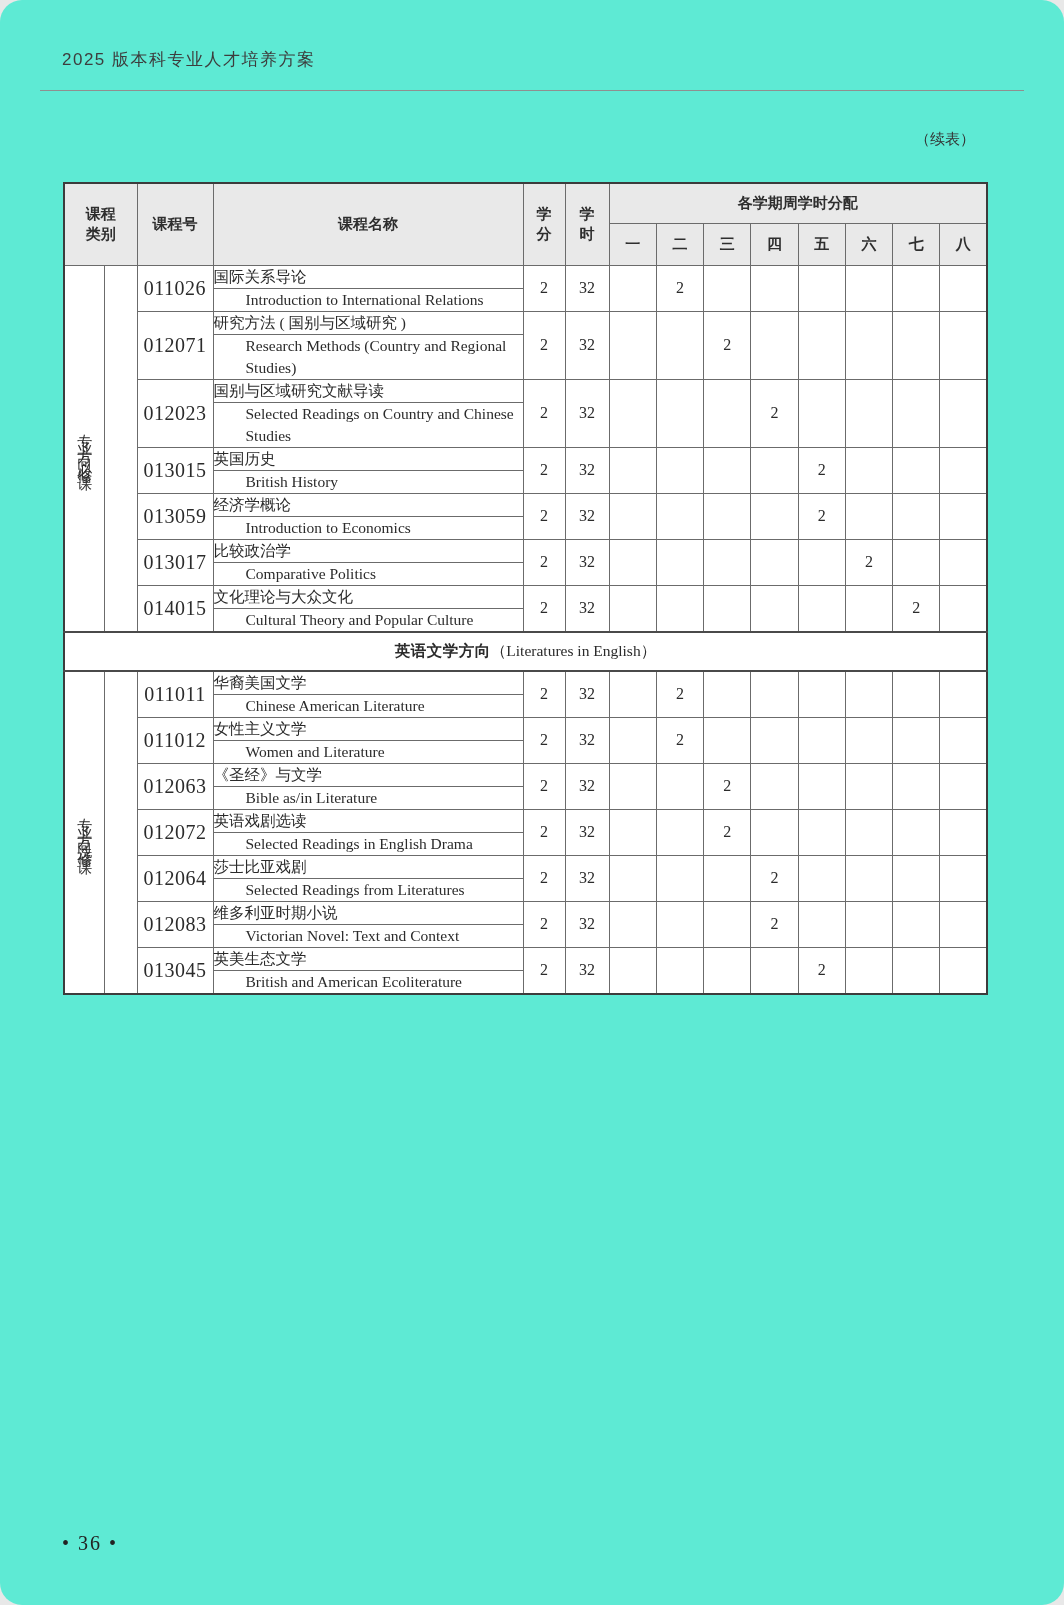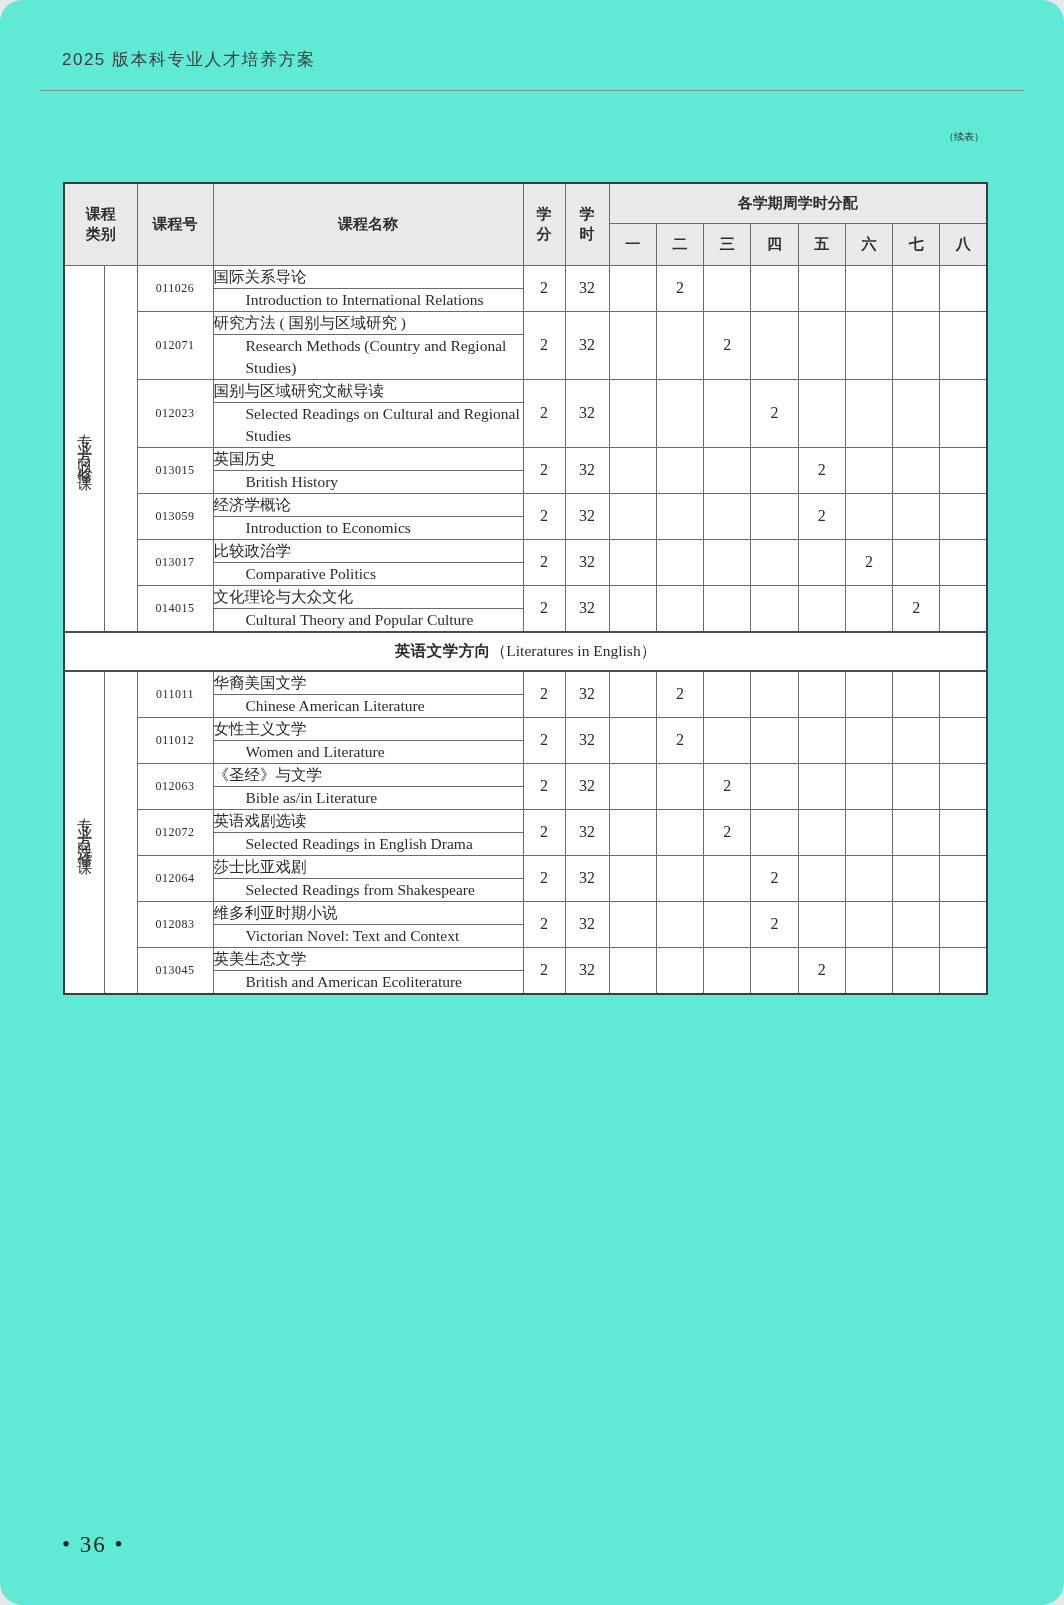--- a/index.html
+++ b/index.html
@@ -11,22 +11,22 @@
   .doc-title{
     position:absolute;left:62px;top:48px;
     font-family:"Liberation Sans", sans-serif;
     font-size:17px;font-weight:500;letter-spacing:1.5px;color:#3d3d3d;
   }
   .header-rule{
     position:absolute;left:40px;top:90px;width:984px;height:0;
     border-top:1px solid #8f8f8f;
   }
   .continued{
-    position:absolute;left:59px;top:130px;width:925px;
-    text-align:right;font-size:10px;color:#333;
+    position:absolute;left:50px;top:130px;width:925px;
+    text-align:right;font-size:15px;color:#333;
   }
   table.curriculum{
     position:absolute;left:63px;top:182px;width:925px;
     border-collapse:collapse;table-layout:fixed;
     background:#fff;
   }
   table.curriculum th,table.curriculum td{
     border:1px solid #6b6b6b;padding:0;
   }
   table.curriculum{border:2px solid #3c3c3c;}
@@ -42,41 +42,41 @@
   .cat2wrap{display:inline-block;width:2.3em;word-break:break-all;line-height:20px;}
   td.cat{text-align:center;vertical-align:middle;background:#fff;}
   .cat-text{
     writing-mode:vertical-rl;text-orientation:upright;
     letter-spacing:7px;font-size:15px;color:#2b2b2b;
     display:inline-block;
   }
   td.cat-sub{background:#fff;}
   td.code{
     text-align:center;vertical-align:middle;
-    font-size:12px;letter-spacing:0.5px;
+    font-size:20px;letter-spacing:0.5px;
   }
   td.name{
     text-align:left;vertical-align:middle;
     padding:9px 12px;line-height:22px;font-family:Liberation Serif, serif;
   }
   td.name.zh{font-size:15.5px;}
   td.name.en{font-size:15.5px;padding-left:32px;}
   td.num{text-align:center;vertical-align:middle;font-size:16px;}
   tr.divider-row td{
     text-align:center;padding:8px 5px;
     border-top:2px solid #4a4a4a;border-bottom:2px solid #4a4a4a;
   }
   .dzh{
     font-family:"Liberation Sans", sans-serif;
     font-weight:700;font-size:15.5px;letter-spacing:0.5px;
   }
   .den{font-size:15.5px;}
   .page-number{
     position:absolute;left:62px;top:1532px;
-    font-size:23px;letter-spacing:2px;color:#222;
+    font-size:20px;letter-spacing:2px;color:#222;
   }
 </style>
 </head>
 <body>
 
 <div class="page">
 
   <div class="doc-title">2025 版本科专业人才培养方案</div>
   <div class="header-rule"></div>
 
@@ -164,21 +164,21 @@
           <td class="num sem" rowspan="2"></td>
           <td class="num sem" rowspan="2"></td>
           <td class="num sem" rowspan="2"></td>
           <td class="num sem" rowspan="2">2</td>
           <td class="num sem" rowspan="2"></td>
           <td class="num sem" rowspan="2"></td>
           <td class="num sem" rowspan="2"></td>
           <td class="num sem" rowspan="2"></td>
         </tr>
         <tr>
-          <td class="name en">Selected Readings on Cultural and Regional Studies</td>
+          <td class="name en">Selected Readings on Country and Chinese Studies</td>
         </tr>
         <tr>
           <td class="code" rowspan="2">013015</td>
           <td class="name zh">英国历史</td>
           <td class="num" rowspan="2">2</td>
           <td class="num" rowspan="2">32</td>
           <td class="num sem" rowspan="2"></td>
           <td class="num sem" rowspan="2"></td>
           <td class="num sem" rowspan="2"></td>
           <td class="num sem" rowspan="2"></td>
@@ -322,21 +322,21 @@
           <td class="num sem" rowspan="2"></td>
           <td class="num sem" rowspan="2"></td>
           <td class="num sem" rowspan="2"></td>
           <td class="num sem" rowspan="2">2</td>
           <td class="num sem" rowspan="2"></td>
           <td class="num sem" rowspan="2"></td>
           <td class="num sem" rowspan="2"></td>
           <td class="num sem" rowspan="2"></td>
         </tr>
         <tr>
-          <td class="name en">Selected Readings from Shakespeare</td>
+          <td class="name en">Selected Readings from Literatures</td>
         </tr>
         <tr>
           <td class="code" rowspan="2">012083</td>
           <td class="name zh">维多利亚时期小说</td>
           <td class="num" rowspan="2">2</td>
           <td class="num" rowspan="2">32</td>
           <td class="num sem" rowspan="2"></td>
           <td class="num sem" rowspan="2"></td>
           <td class="num sem" rowspan="2"></td>
           <td class="num sem" rowspan="2">2</td>

